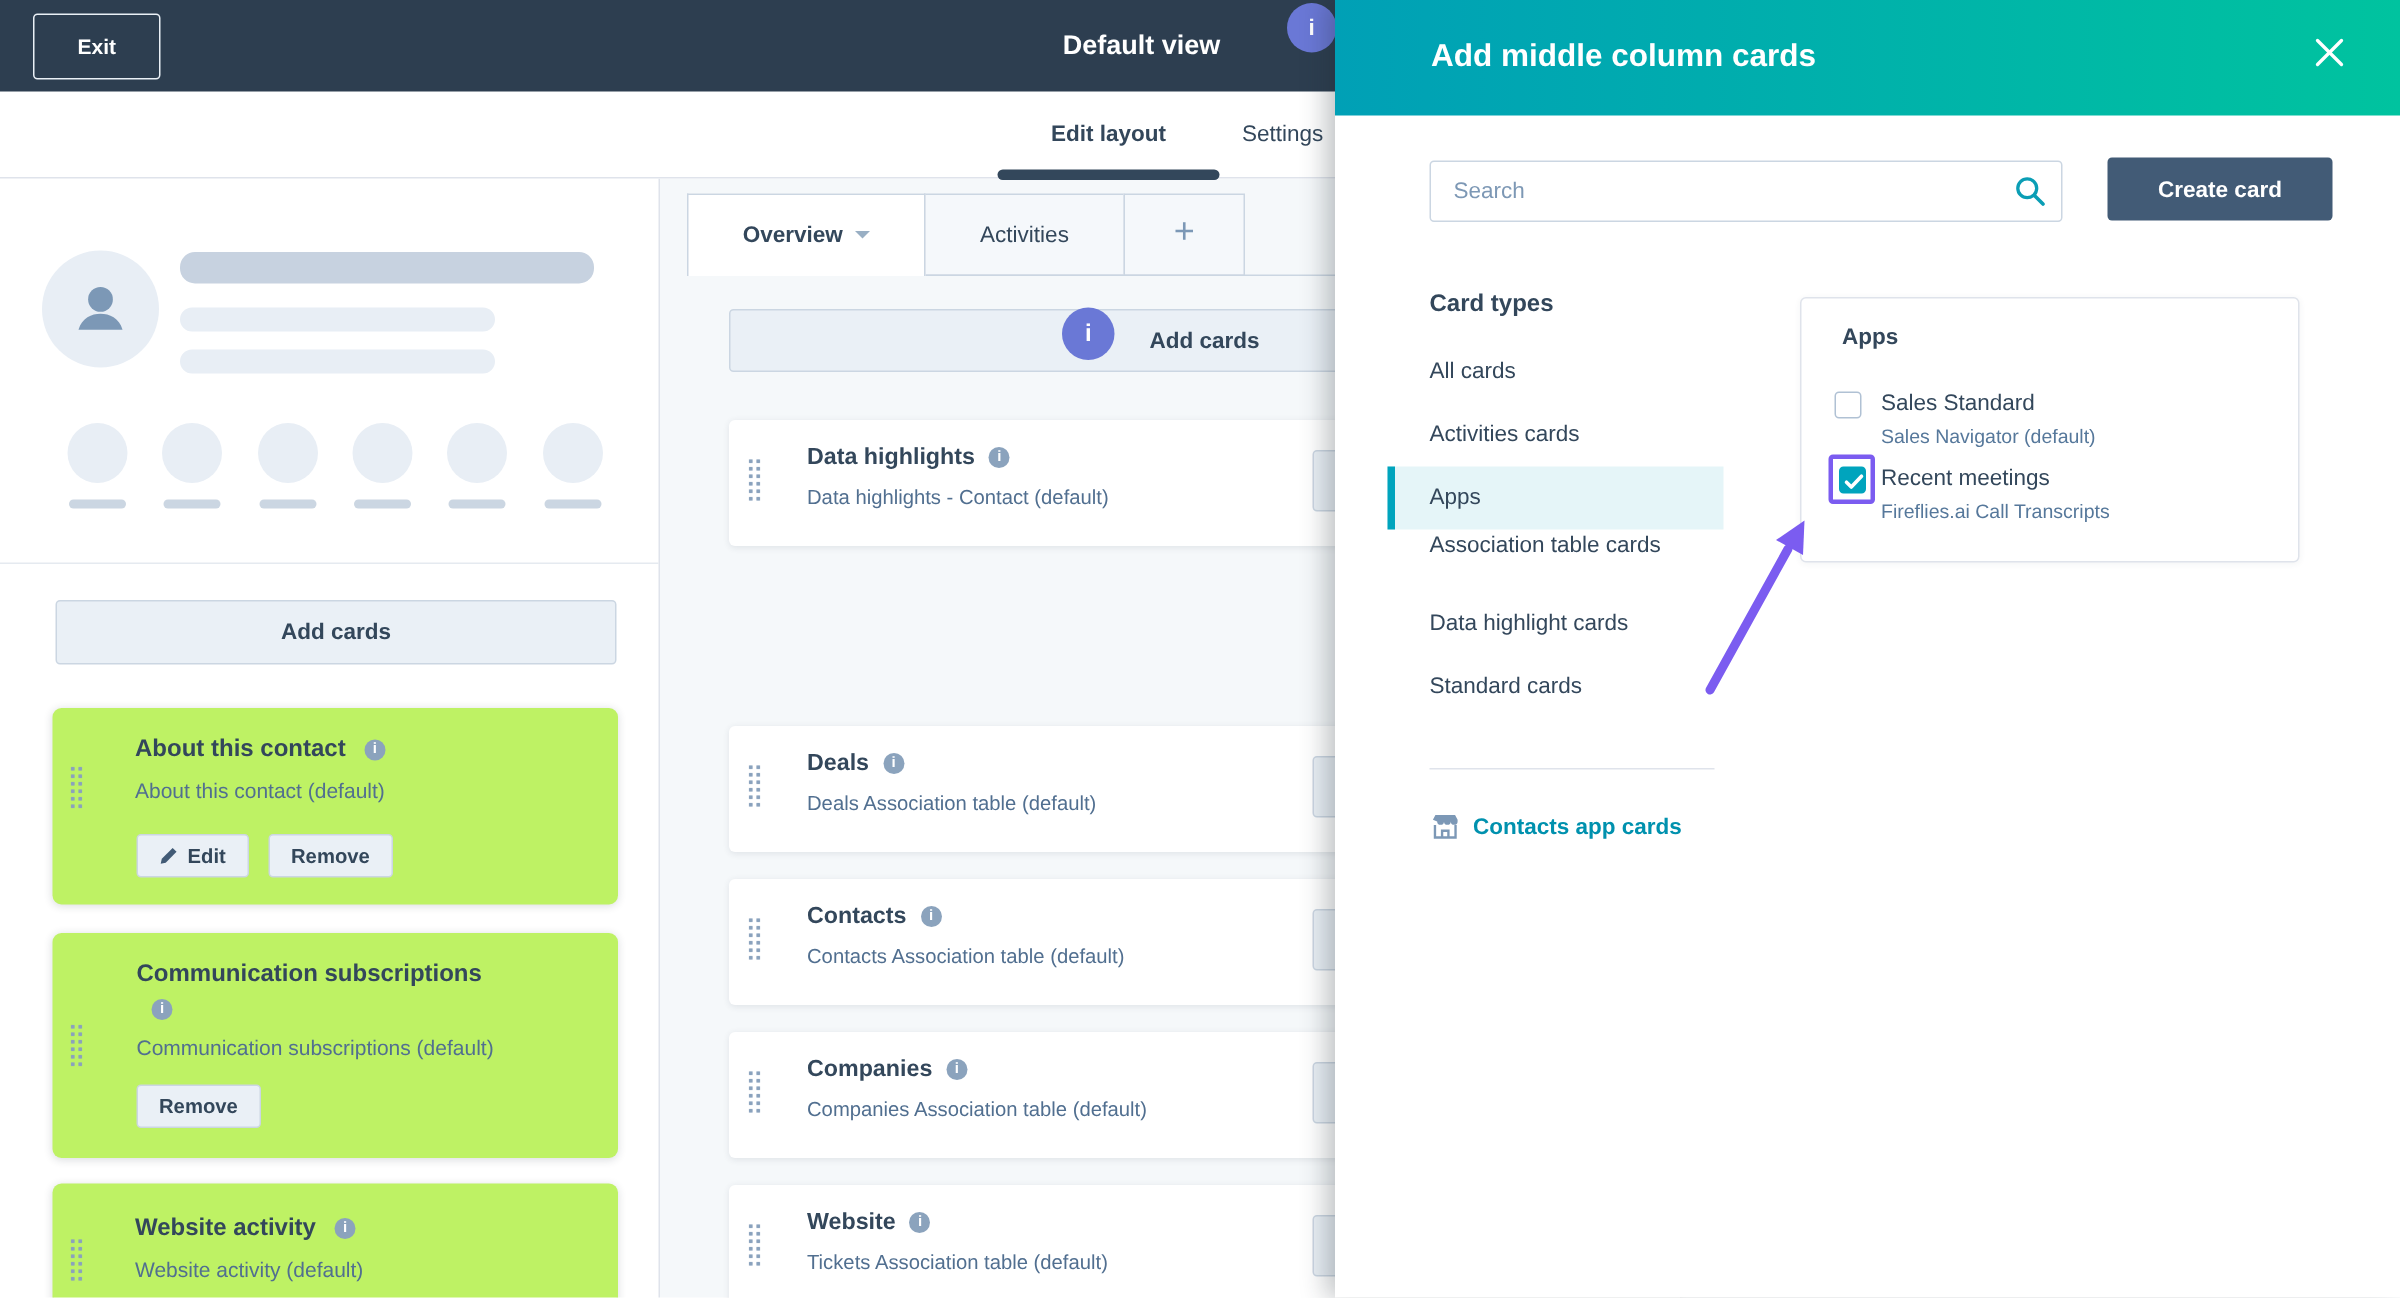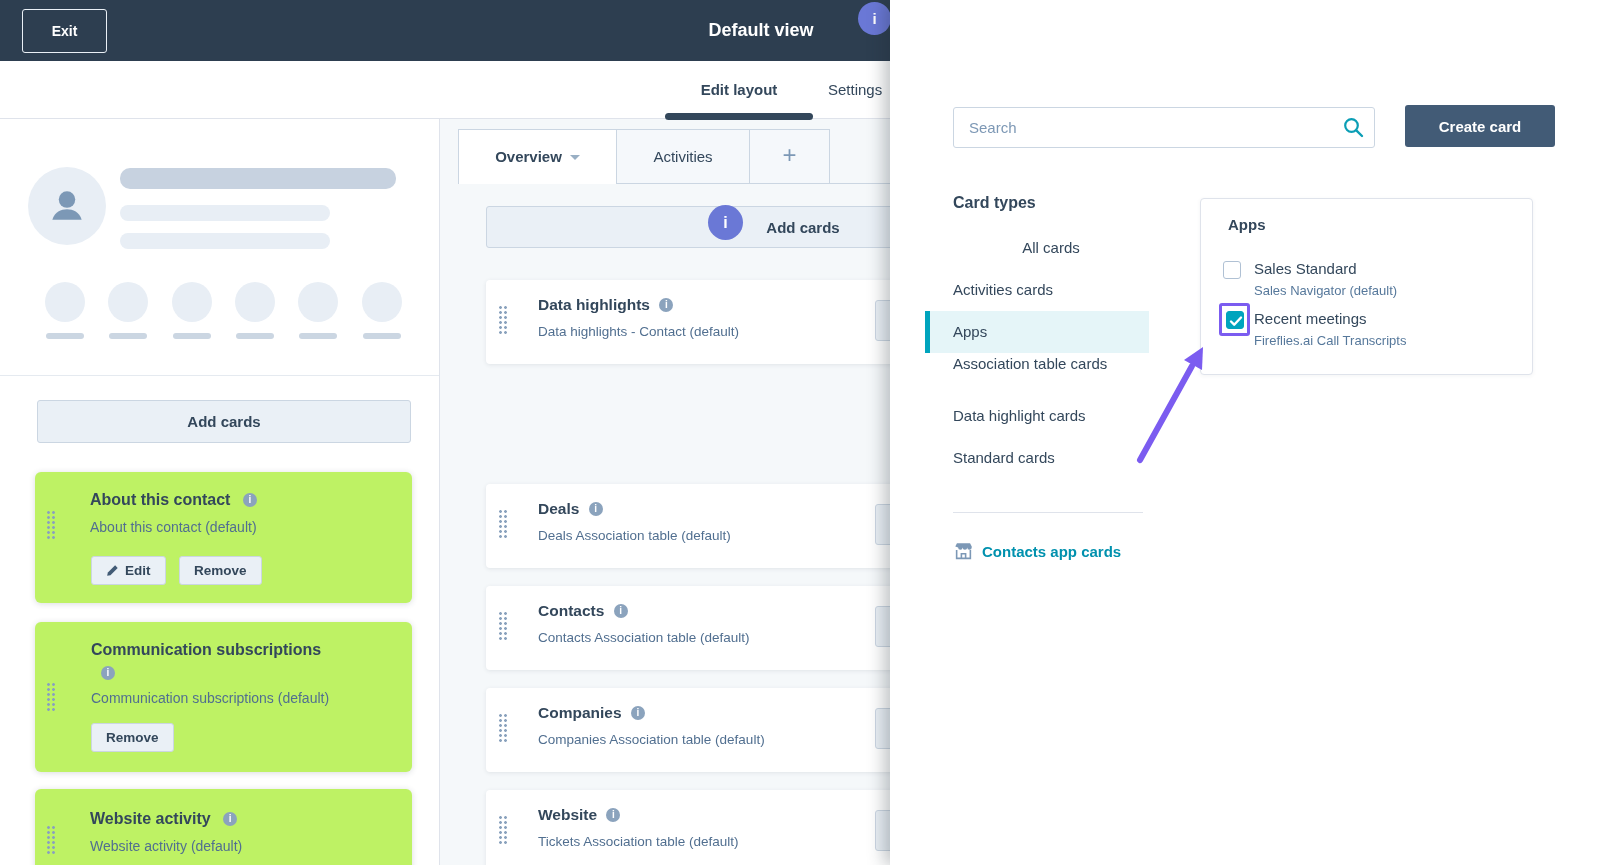--- a/index.html
+++ b/index.html
@@ -230,30 +230,37 @@
   </div>
   <div class="mcard" style="top:671px;">
     <div class="drag-handle"></div>
     <div class="t"><span>Website</span> <span class="info-icon" style="margin-left:5px;"></span></div>
     <div class="s">Tickets Association table (default)</div>
     <button class="btn-light edit-sliver"></button>
   </div>
 </div>
 
 <div id="drawer">
+  <div id="drawer-header">
+    <div id="drawer-title">Add middle column cards</div>
+    <svg id="drawer-close" viewBox="0 0 22 22">
+      <line x1="3" y1="3" x2="19" y2="19" stroke="#fff" stroke-width="2.2" stroke-linecap="round"></line>
+      <line x1="19" y1="3" x2="3" y2="19" stroke="#fff" stroke-width="2.2" stroke-linecap="round"></line>
+    </svg>
+  </div>
 
   <input id="drawer-search" placeholder="Search" style="">
   <svg id="search-icon" viewBox="0 0 21 21">
     <circle cx="8.5" cy="8.5" r="6.3" fill="none" stroke="#0b9eb5" stroke-width="2.2"></circle>
     <line x1="13.3" y1="13.3" x2="19" y2="19" stroke="#0b9eb5" stroke-width="2.4" stroke-linecap="round"></line>
   </svg>
   <button id="create-card-btn">Create card</button>
 
   <div id="card-types-heading">Card types</div>
-  <div class="ct-item" style="top:227px;text-align:center;">All cards</div>
+  <div class="ct-item" style="top:227px;">All cards</div>
   <div class="ct-item" style="top:269px;">Activities cards</div>
   <div class="ct-item selected" style="top:311px;">Apps</div>
   <div class="ct-item" style="top:343px;">Association table cards</div>
   <div class="ct-item" style="top:395px;">Data highlight cards</div>
   <div class="ct-item" style="top:437px;">Standard cards</div>
   <div id="ct-divider"></div>
 
   <div id="discover-row">
     <svg width="19" height="19" viewBox="0 0 18 18">
       <path d="M2.5 7.5v8h13v-8" fill="none" stroke="#7c98b6" stroke-width="1.5"></path>

